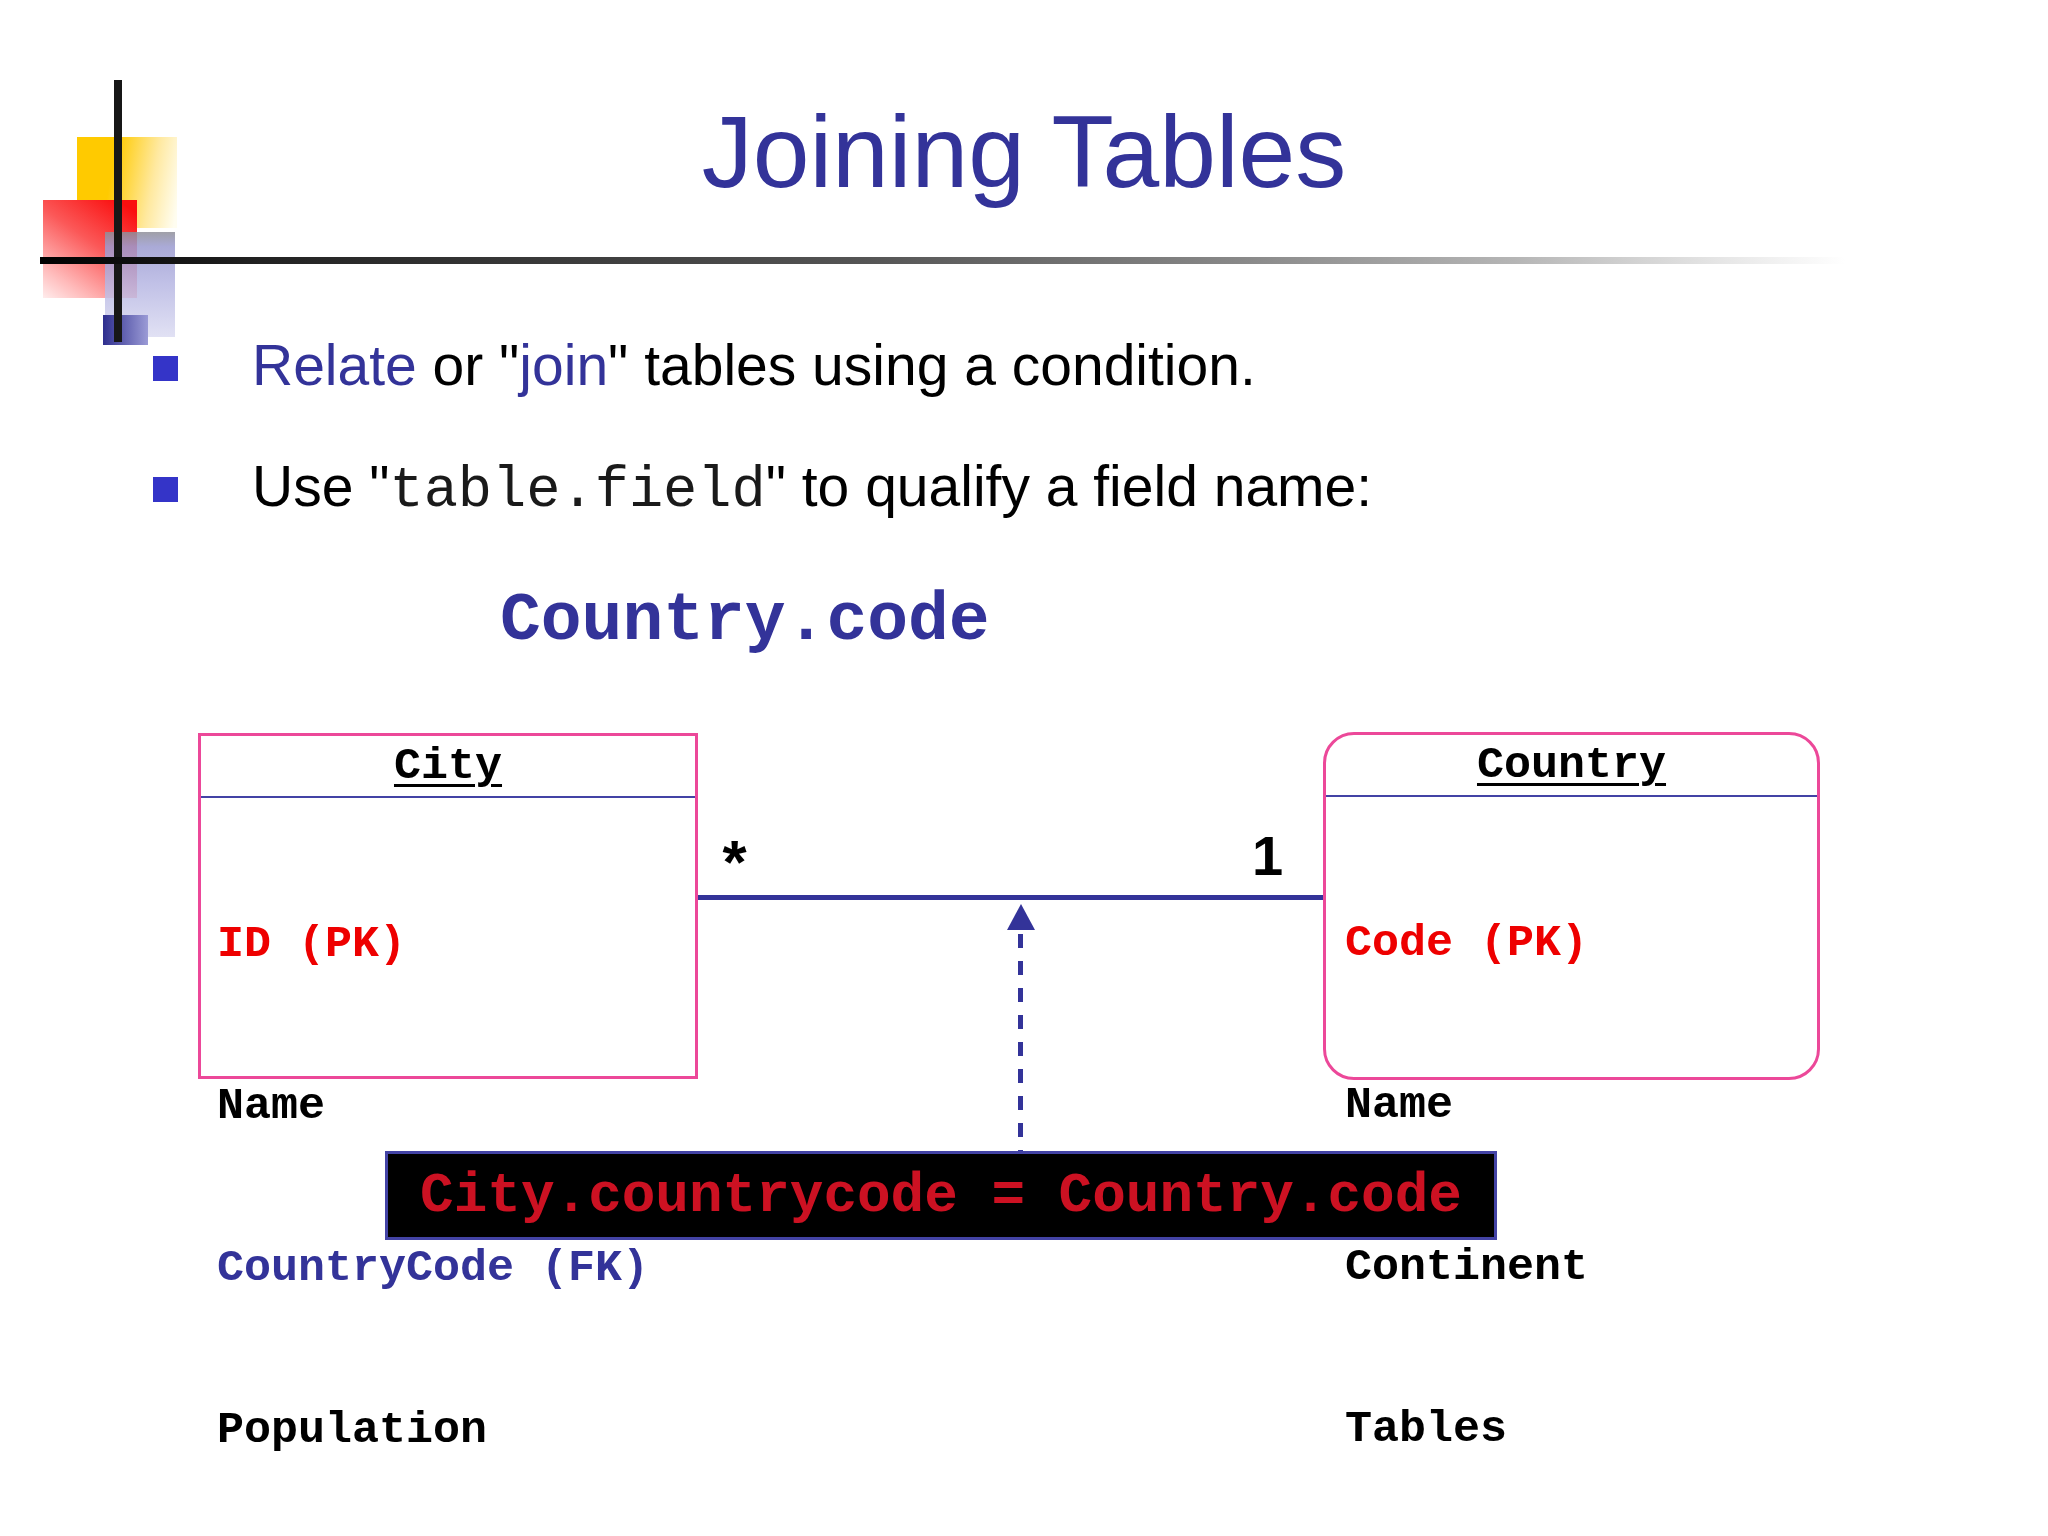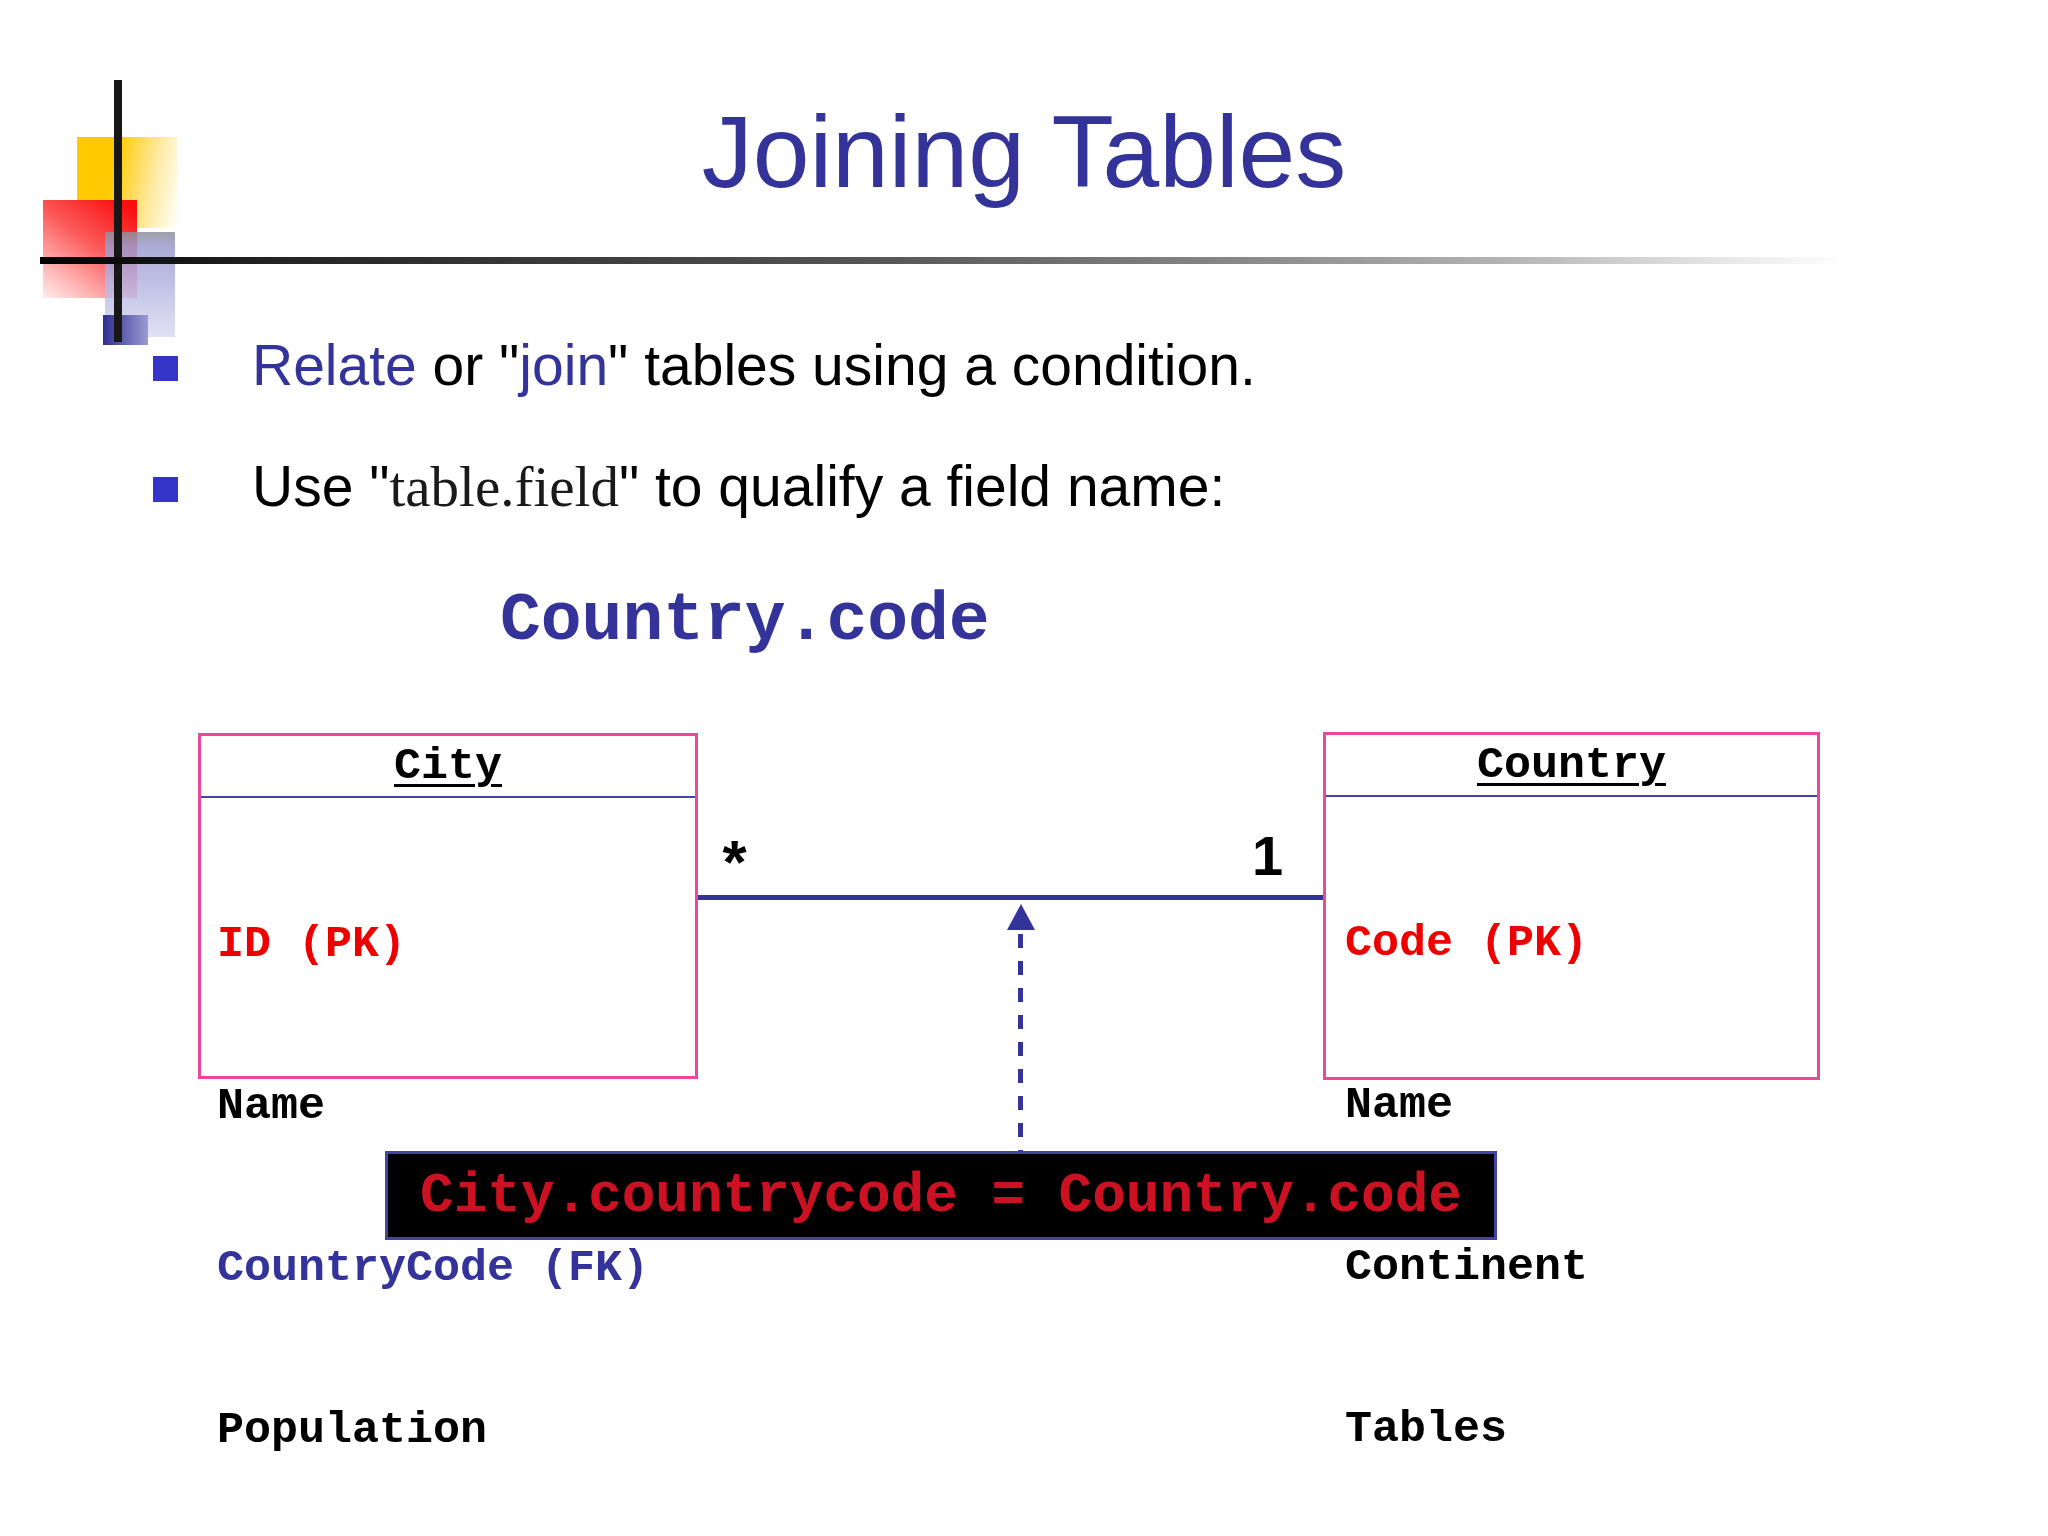--- a/index.html
+++ b/index.html
@@ -26,33 +26,33 @@
 
   
   .bullet-square{position:absolute;width:25px;height:25px;background:#3434c8;}
   .bsq1{left:153px;top:356px;}
   .bsq2{left:153px;top:477px;}
   .bullet-text{position:absolute;left:252px;font-size:57px;color:#000;
       white-space:pre;line-height:70px;}
   .bt1{top:330px;}
   .bt2{top:451px;}
   .accent{color:#333399;}
-  .mono-inline{font-family:Liberation Serif, serif;font-weight:400;color:#1a1a1a;}
+  .mono-inline{font-family:Liberation Mono, monospace;font-weight:400;color:#1a1a1a;}
 
   
   .example{position:absolute;top:588px;font-family:"Liberation Mono","DejaVu Sans Mono",monospace;
       font-weight:700;font-size:68px;color:#333399;line-height:66px;white-space:pre;}
   .ex-left{left:500px;}
   .ex-right{left:1085px;}
 
   
   .etable{position:absolute;border:3px solid #ec4899;background:#fff;box-sizing:border-box;
       font-family:"Liberation Mono","DejaVu Sans Mono",monospace;font-weight:700;font-size:45px;color:#000;}
   .city-table{left:198px;top:733px;width:500px;height:346px;}
-  .country-table{left:1323px;top:732px;width:497px;height:348px;}
+  .country-table{left:1323px;top:732px;width:497px;height:348px;border-radius:31px;}
   .etable-header{height:60px;line-height:62px;text-align:center;border-bottom:2px solid #4343a5;}
   .etable-header span{text-decoration:underline;text-underline-offset:6px;text-decoration-thickness:3px;}
   .etable-rows{padding:12px 0 0 16px;line-height:54px;white-space:pre;}
   .country-table .etable-rows{padding-left:19px;}
   .pk-red{color:#ee0000;}
   .fk-accent{color:#333399;}
 
   
   .rel-line{position:absolute;left:698px;top:895px;width:625px;height:5px;background:#333399;}
   .card{position:absolute;color:#000;}

